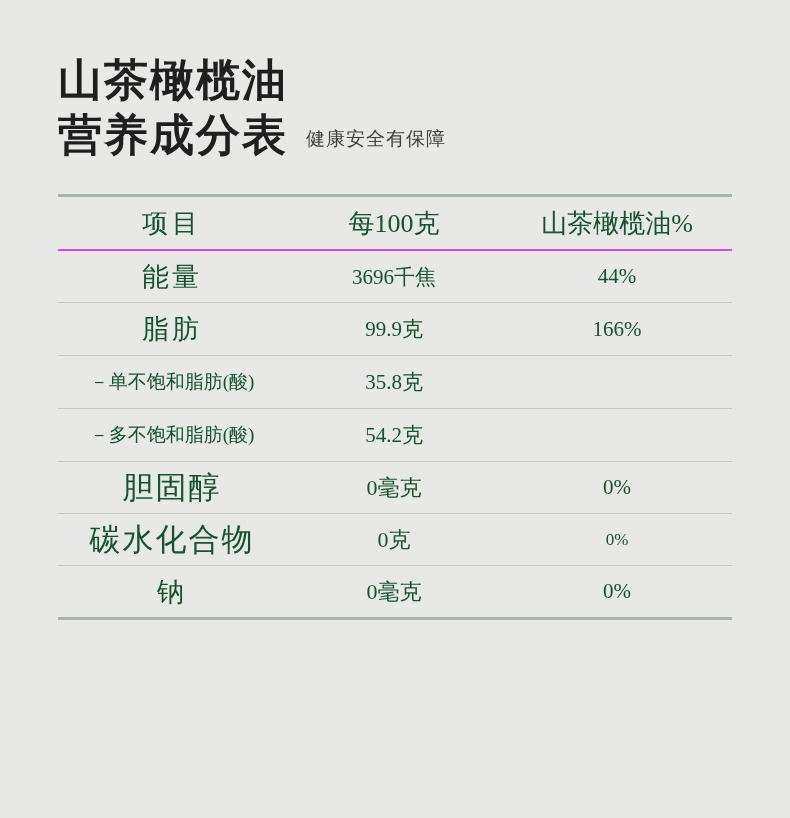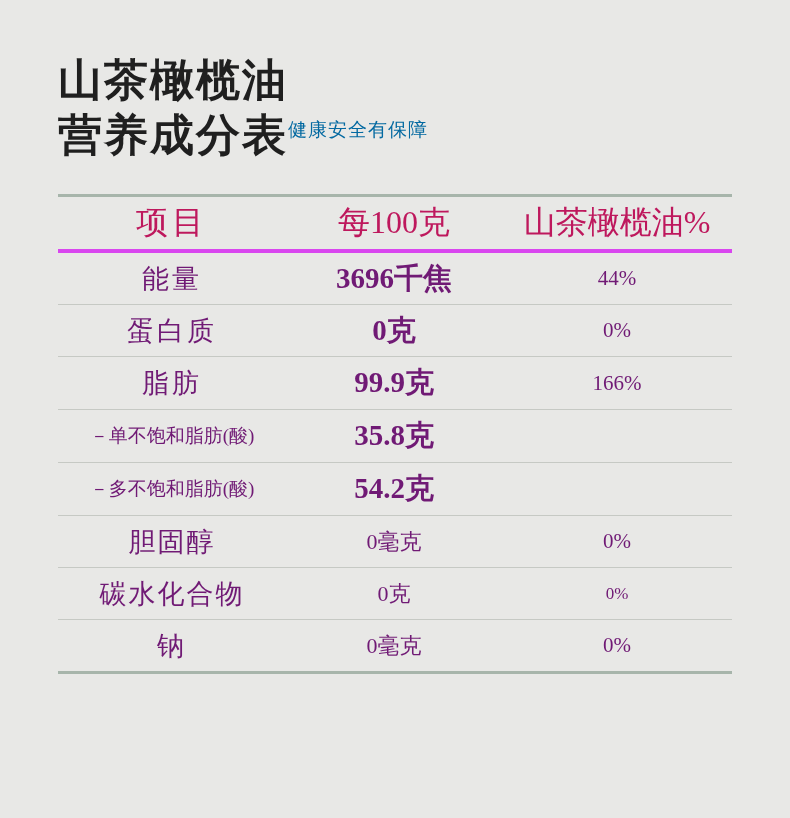--- a/index.html
+++ b/index.html
@@ -26,80 +26,81 @@
   .title-line-1 {
     font-family: "Liberation Sans", sans-serif;
     font-weight: bold;
     font-size: 44px;
     letter-spacing: 2px;
     color: #1f1f1f;
     line-height: 1.25;
   }
   .title-row-2 {
     display: flex;
-    align-items: center;
+    align-items: flex-end;
+    gap: 18px;
   }
   .title-line-2 {
     font-family: "Liberation Sans", sans-serif;
     font-weight: bold;
     font-size: 44px;
     letter-spacing: 2px;
     color: #1f1f1f;
     line-height: 1.25;
   }
   .subtitle {
     font-family: "Liberation Sans", sans-serif;
     font-size: 19px;
-    color: #0369a1;
+    color: #404040;
     letter-spacing: 1px;
     padding-bottom: 10px;
   }
 
   .table-wrap {
     margin: 32px 58px 0 58px;
     width: 674px;
   }
   .nutrition-table {
     width: 100%;
     border-collapse: collapse;
     table-layout: fixed;
   }
   .nutrition-table td {
     text-align: center;
     vertical-align: middle;
     border-bottom: 1px solid #c6c9c4;
     padding: 0;
-    color: #701a75;
+    color: #14532d;
   }
   .top-rule {
     height: 3px;
     background: #a7b5ab;
     width: 100%;
   }
   .bottom-rule {
     height: 3px;
     background: #a7b5ab;
     width: 100%;
     margin-top: 0;
   }
   tr.head td {
-    font-size: 32px;
-    color: #be185d;
+    font-size: 26px;
+    color: #14532d;
     height: 52px;
-    border-bottom: 4px solid #d946ef;
+    border-bottom: 2px solid #d946ef;
   }
   tr.head td.c0 { letter-spacing: 4px; }
   td.c0 { width: 228px; }
   td.c1 { width: 216px; }
   td.c2 { width: 230px; }
 
   .lbl-lg { font-size: 27px; letter-spacing: 3px; }
-  .lbl-md { font-size: 27px; letter-spacing: 2px; }
+  .lbl-md { font-size: 31px; letter-spacing: 2px; }
   .lbl-sm { font-size: 19px; letter-spacing: 0px; }
-  .val-lg { font-size: 29px; font-weight: bold; }
+  .val-lg { font-size: 21px; }
   .val-md { font-size: 22px; }
   .pct-lg { font-size: 21px; }
   .pct-md { font-size: 21px; }
   .pct-sm { font-size: 17px; }
 
   tr.r-energy td { height: 51px; }
   tr.r-protein td { height: 51px; }
   tr.r-fat td { height: 52px; }
   tr.r-sat td { height: 52px; }
   tr.r-mono td { height: 52px; }
@@ -132,25 +133,20 @@
         <td class="c1">每100克</td>
         <td class="c2 nowrap">山茶橄榄油%</td>
       </tr>
 
       <tr class="r-energy">
         <td class="c0 lbl-lg">能量</td>
         <td class="c1 val-lg">3696千焦</td>
         <td class="c2 pct-lg">44%</td>
       </tr>
 
-      <tr class="r-protein">
-        <td class="c0 lbl-lg">蛋白质</td>
-        <td class="c1 val-lg">0克</td>
-        <td class="c2 pct-lg">0%</td>
-      </tr>
 
       <tr class="r-fat">
         <td class="c0 lbl-lg">脂肪</td>
         <td class="c1 val-lg">99.9克</td>
         <td class="c2 pct-md">166%</td>
       </tr>
 
 
       <tr class="r-mono">
         <td class="c0 lbl-sm">－单不饱和脂肪(酸)</td>

